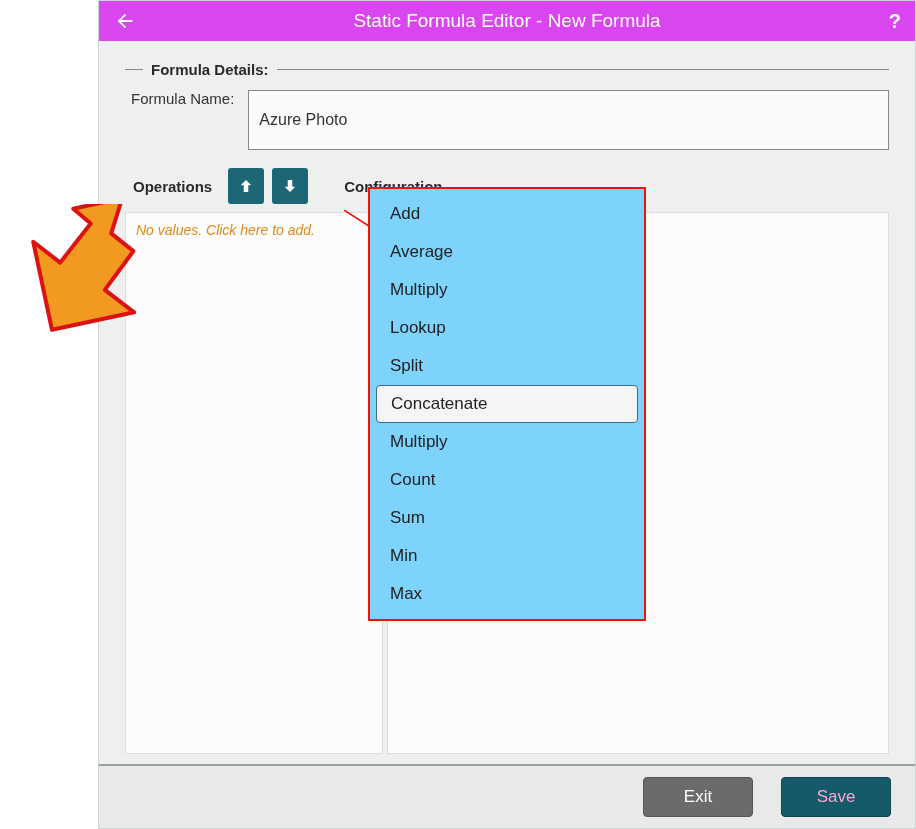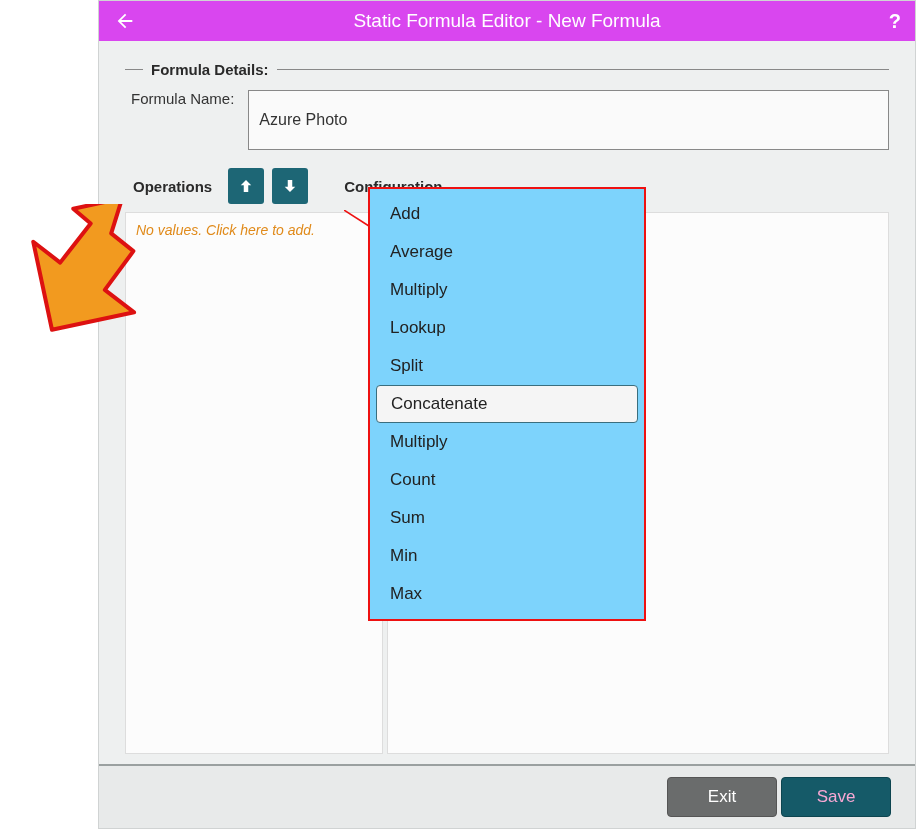--- a/index.html
+++ b/index.html
@@ -129,21 +129,21 @@
     font-size:14px;
     cursor:pointer;
   }
   .footer {
     border-top:2px solid #9aa0a0;
     background:#e8eaea;
     height:64px;
     display:flex;
     align-items:center;
     justify-content:flex-end;
-    gap:4px;
+    gap:28px;
     padding-right:24px;
   }
   .btn {
     min-width:110px;
     height:40px;
     border-radius:4px;
     font-size:17px;
     display:flex;align-items:center;justify-content:center;
     cursor:pointer;
     border:1px solid #444;

